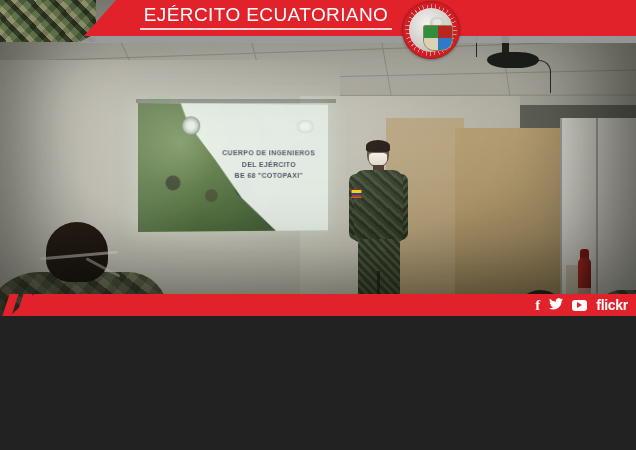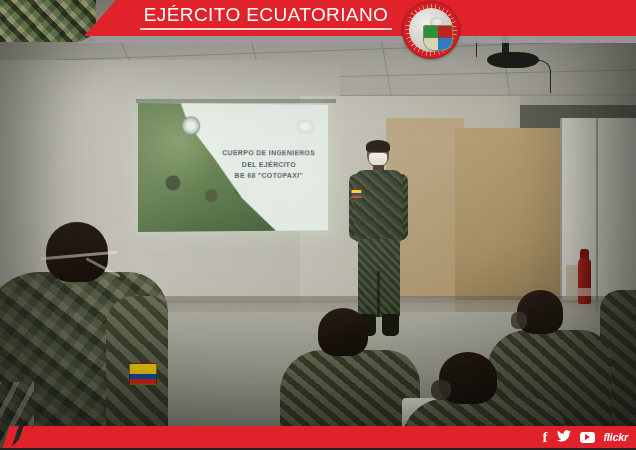--- a/index.html
+++ b/index.html
@@ -7,21 +7,21 @@
     padding: 0;
     background: #222;
   }
   body {
     font-family: "Liberation Sans", sans-serif;
   }
 
   #stage {
     position: relative;
     width: 636px;
-    height: 448px;
+    height: 316px;
     overflow: hidden;
     background: #4c1d95;
   }
 
   
   .photo {
     position: absolute;
     inset: 0;
     overflow: hidden;
     background: #5e6056;
@@ -527,21 +527,21 @@
     width: 15px; height: 11px; background: #ffffff; border-radius: 3px;
     position: relative;
   }
   .yt-icon::after {
     content: ""; position: absolute; left: 5px; top: 2.5px;
     border-left: 5px solid #e1222b;
     border-top: 3px solid transparent;
     border-bottom: 3px solid transparent;
   }
   .flickr-txt {
-    color: #ffffff; font-size: 11px; font-weight: bold; font-style: italic;
+    color: #ffffff; font-size: 14px; font-weight: bold; 
     letter-spacing: -.3px;
   }
   .ftr-url {
     color: #ffffff; font-size: 8.5px; font-style: italic; font-weight: bold;
     letter-spacing: .1px;
   }
 </style>
 </head>
 <body>
 

